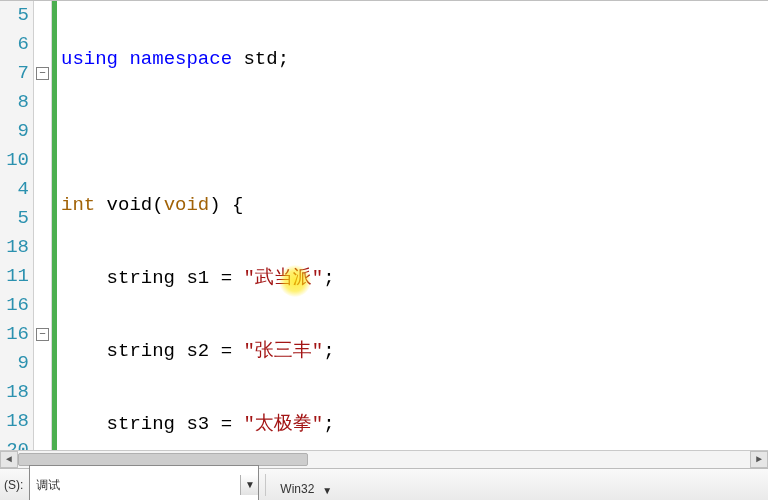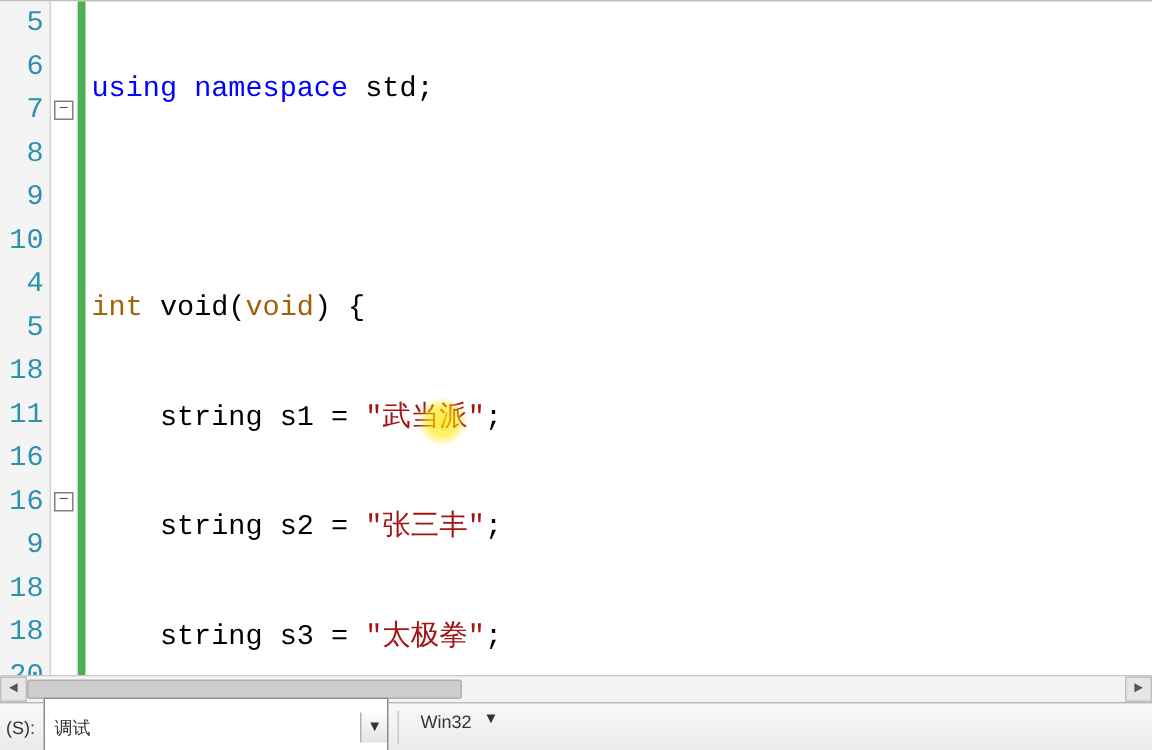--- a/index.html
+++ b/index.html
@@ -142,21 +142,21 @@
     background: linear-gradient(#fefefe,#e3e3e3);
     text-align: center;
     line-height: 20px;
     font-size: 10px;
     color: #333;
   }
   .statusbar .sep {
     width: 1px; height: 22px; background: #c8c8c8; margin: 0 6px;
   }
   .statusbar .plat {
-    display: flex; align-items: flex-start;
+    display: flex; align-items: flex-end;
     padding: 0 8px;
     height: 22px;
   }
   .statusbar .plat .arrow {
     margin-left: 8px; font-size: 10px; color: #333;
   }
 </style>
 </head>
 <body>
 

